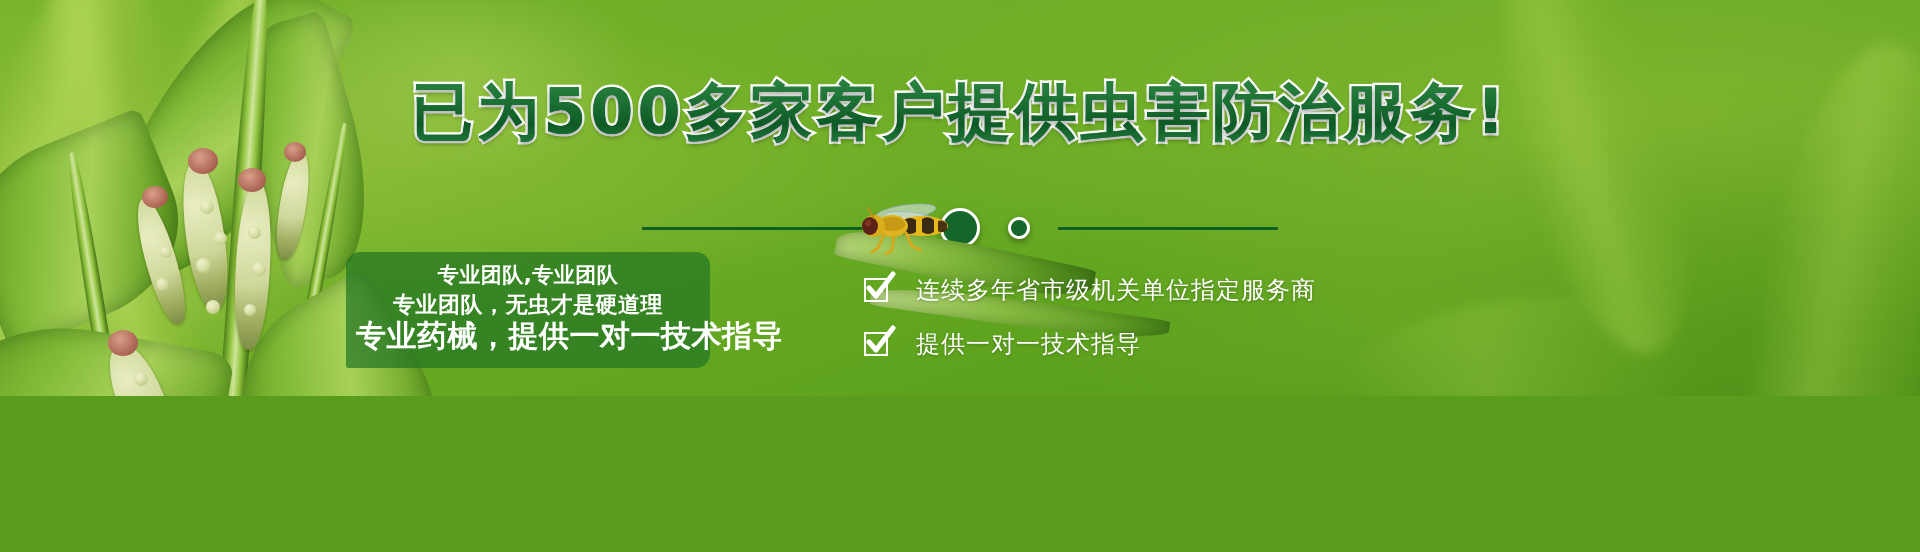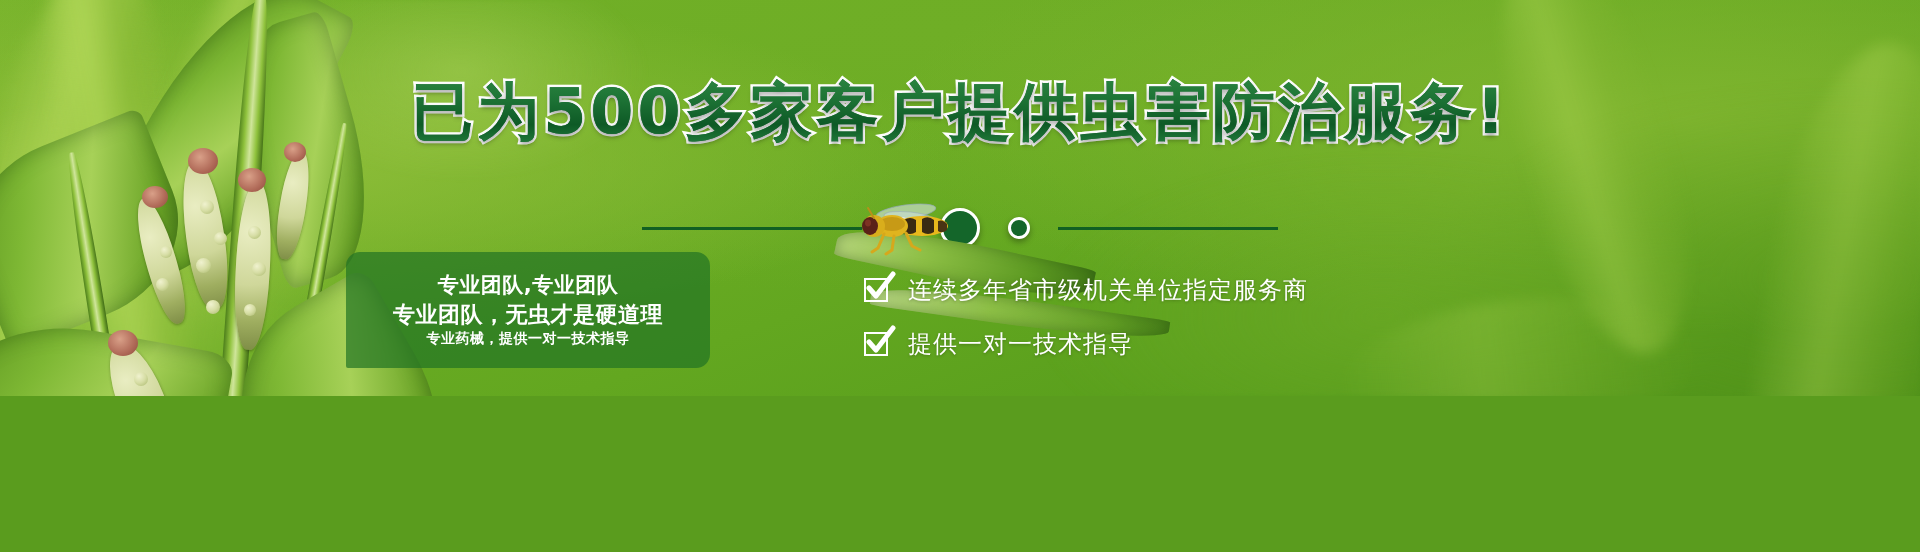--- a/index.html
+++ b/index.html
@@ -143,30 +143,30 @@
   .info-line {
     color:#ffffff;
     font-family:"DejaVu Sans","Liberation Sans", sans-serif;
     font-weight:bold;
     text-align:center;
     white-space:nowrap;
     line-height:1.32;
   }
   .info-line.l1 { font-size:21px; letter-spacing:.5px; }
   .info-line.l2 { font-size:22px; letter-spacing:.5px; }
-  .info-line.l3 { font-size:14px; letter-spacing:.5px; }
+  .info-line.l3 { font-size:30px; letter-spacing:.5px;font-family:Liberation Mono, monospace; }
 
   
   .check-list {
     position:absolute;
     left:864px; top:274px;
   }
   .check-item {
     display:flex; align-items:center;
-    gap:20px;
+    gap:28px;
     margin-bottom:22px;
   }
   .check-box {
     position:relative;
     width:24px; height:24px;
     border:2px solid #ffffff;
     flex:0 0 auto;
   }
   .check-box svg { position:absolute; left:-3px; top:-9px; }
   .check-label {

